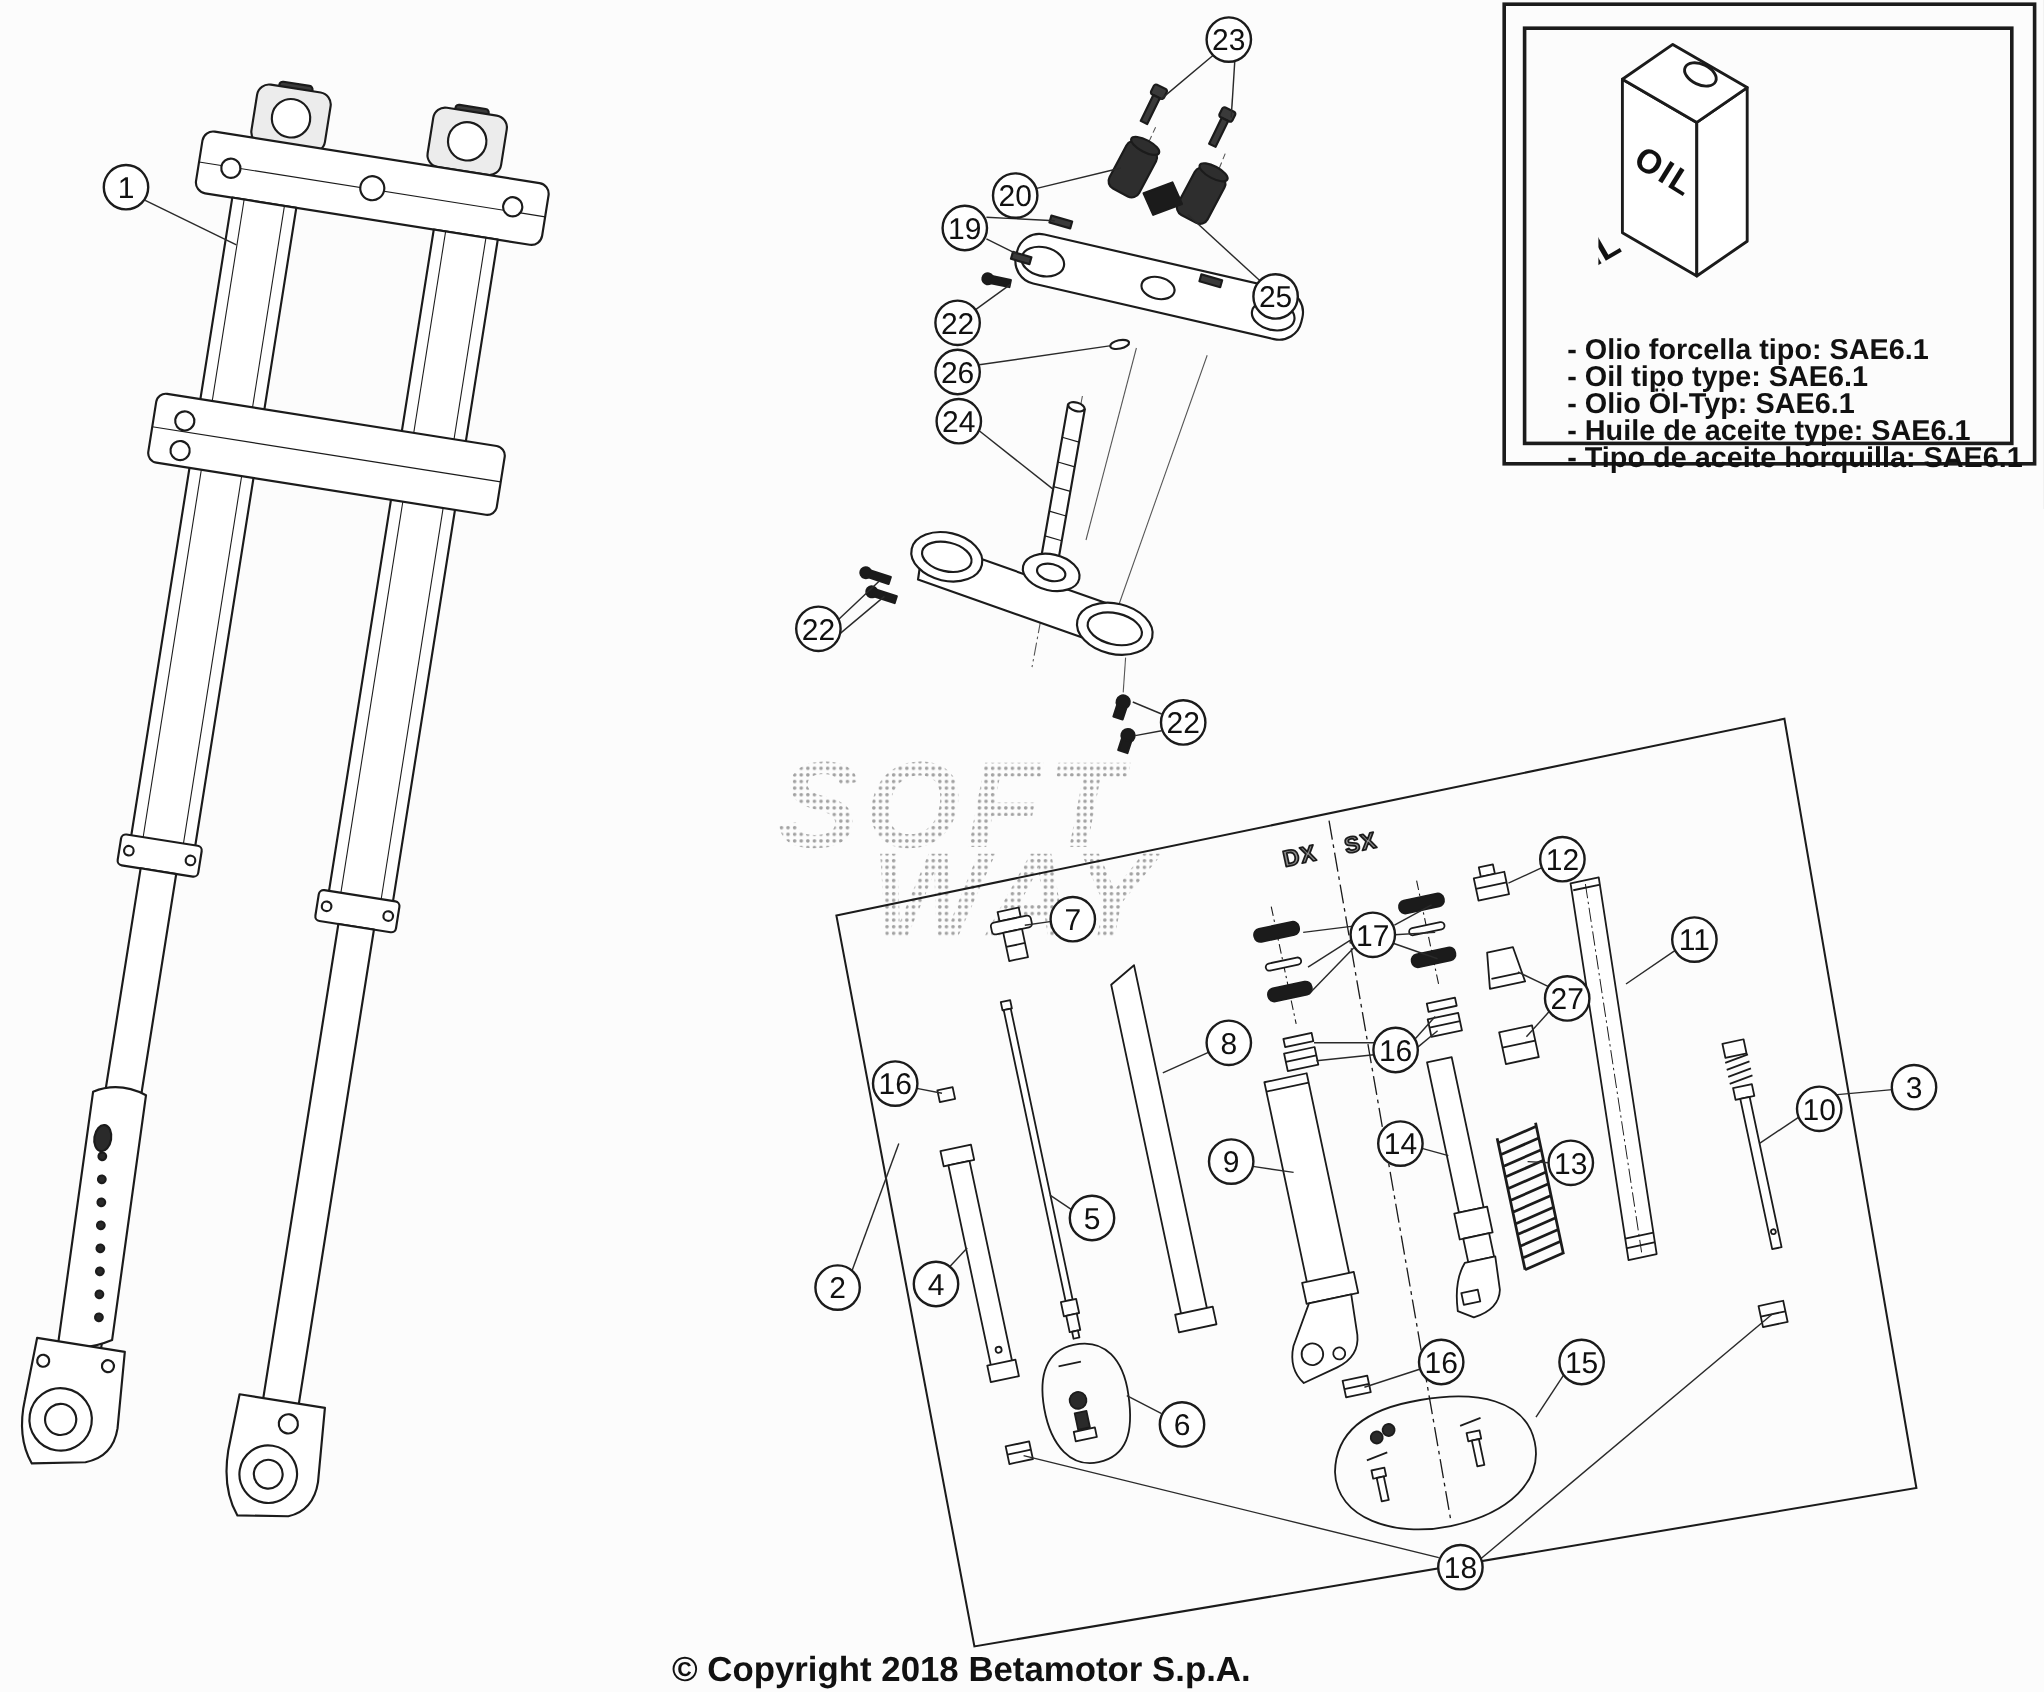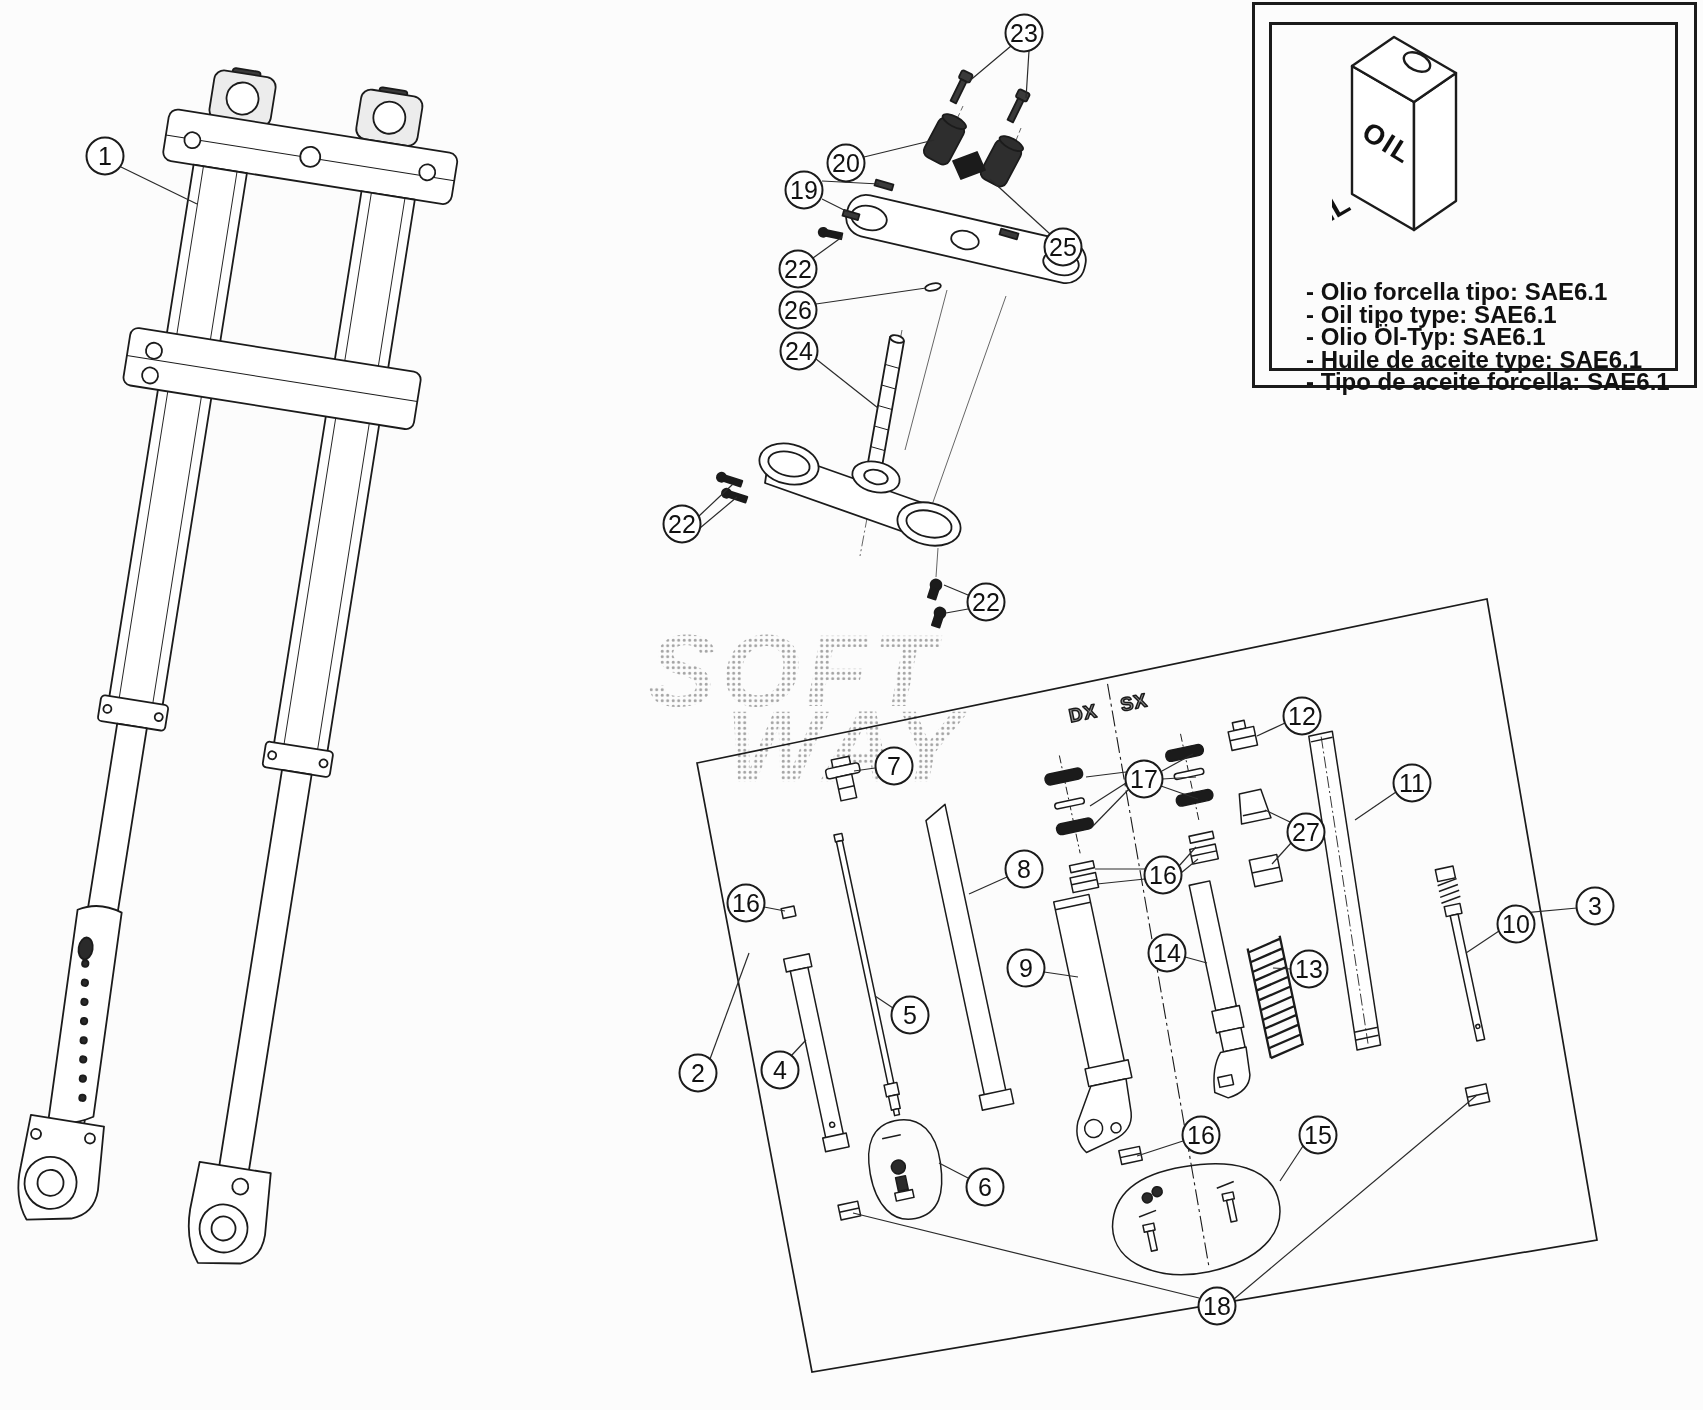--- a/index.html
+++ b/index.html
@@ -495,19 +495,20 @@
         <ellipse transform="translate(215,57) rotate(25)" rx="14" ry="8.5" fill="none"></ellipse>
       </g>
       <text x="-22" y="252" font-size="30" font-weight="bold" fill="#111" transform="rotate(-30 0 0) scale(1,1)" style="font-family:'Liberation Sans',sans-serif" transform-origin="0 0" transform-box="fill-box">OIL</text>
       <text x="158" y="132" font-size="28" font-weight="bold" fill="#111" transform="rotate(32 158 132)" style="font-family:'Liberation Sans',sans-serif;letter-spacing:2px">OIL</text>
     </svg>
     <div id="oil-lines">
       <div class="oil-line">- Olio forcella tipo: SAE6.1</div>
       <div class="oil-line">- Oil tipo type: SAE6.1</div>
       <div class="oil-line">- Olio Öl-Typ: SAE6.1</div>
       <div class="oil-line">- Huile de aceite type: SAE6.1</div>
-      <div class="oil-line">- Tipo de aceite forcella: SAE6.1</div>
+      <div class="oil-line">- Tipo de aceite horquilla: SAE6.1</div>
     </div>
   </div>
 </div>
 
+<div id="copyright">© Copyright 2018 Betamotor S.p.A.</div>
 
 </div>
 
 </body></html>

